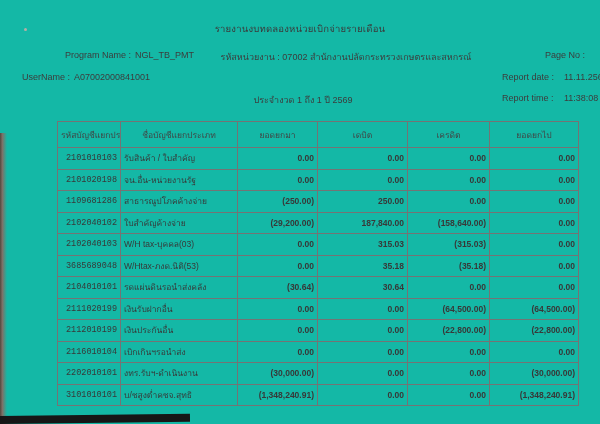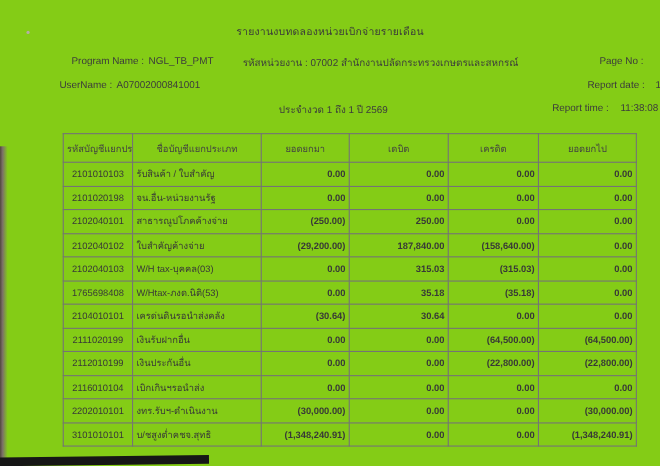--- a/index.html
+++ b/index.html
@@ -5,21 +5,21 @@
   html, body {
     margin: 0;
     padding: 0;
     background: #e8e6e2;
     font-family: "Liberation Sans", "DejaVu Sans", sans-serif;
   }
   .sheet {
     position: relative;
     width: 600px;
     height: 424px;
-    background: #84cc16;
+    background: #14b8a6;
     overflow: hidden;
     color: #3c3c3c;
   }
   
   .speck {
     position: absolute;
     left: 24px; top: 28px;
     width: 3px; height: 3px;
     background: #b4afa6;
     border-radius: 50%;
@@ -56,21 +56,21 @@
   }
   .hline .gap { display: inline-block; width: 4px; }
   .left-line  { left: 22px; }
   .center-line {
     left: 50.5%;
     transform: translateX(-50%);
   }
   .right-line { left: 502px; }
   .right-line .rlabel { display: inline-block; width: 62px; }
   .row-1 { top: 50px; margin-left: 43px; }
-  .row-2 { top: 72px; margin-left: 32px; }
+  .row-2 { top: 72px; }
   .row-3 { top: 93px; }
   
   table.tb {
     position: absolute;
     left: 57px; top: 121px;
     width: 521px;
     border-collapse: collapse;
     table-layout: fixed;
     font-size: 8.5px;
     color: #383838;
@@ -86,21 +86,21 @@
     height: 25px;
     font-weight: normal;
     text-align: center;
     vertical-align: middle;
     color: #424242;
   }
   table.tb tbody td {
     height: 20.5px;
     vertical-align: middle;
   }
-  .c-code { text-align: center; padding-left: 4px; }
+  .c-code { text-align: right; padding-left: 4px; font-family: Liberation Mono, monospace; }
   .c-name { text-align: left; }
   .c-num  { text-align: right; padding-right: 4px; font-weight: bold; }
 </style>
 </head>
 <body>
 
 <div class="sheet">
 
   <div class="speck"></div>
 
@@ -156,21 +156,21 @@
     </tr>
         <tr>
       <td class="c-code">2101020198</td>
       <td class="c-name">จน.อื่น-หน่วยงานรัฐ</td>
       <td class="c-num">0.00</td>
       <td class="c-num">0.00</td>
       <td class="c-num">0.00</td>
       <td class="c-num">0.00</td>
     </tr>
         <tr>
-      <td class="c-code">2102040101</td>
+      <td class="c-code">1109681286</td>
       <td class="c-name">สาธารณูปโภคค้างจ่าย</td>
       <td class="c-num">(250.00)</td>
       <td class="c-num">250.00</td>
       <td class="c-num">0.00</td>
       <td class="c-num">0.00</td>
     </tr>
         <tr>
       <td class="c-code">2102040102</td>
       <td class="c-name">ใบสำคัญค้างจ่าย</td>
       <td class="c-num">(29,200.00)</td>
@@ -180,30 +180,30 @@
     </tr>
         <tr>
       <td class="c-code">2102040103</td>
       <td class="c-name">W/H tax-บุคคล(03)</td>
       <td class="c-num">0.00</td>
       <td class="c-num">315.03</td>
       <td class="c-num">(315.03)</td>
       <td class="c-num">0.00</td>
     </tr>
         <tr>
-      <td class="c-code">1765698408</td>
+      <td class="c-code">3685689048</td>
       <td class="c-name">W/Htax-ภงด.นิติ(53)</td>
       <td class="c-num">0.00</td>
       <td class="c-num">35.18</td>
       <td class="c-num">(35.18)</td>
       <td class="c-num">0.00</td>
     </tr>
         <tr>
       <td class="c-code">2104010101</td>
-      <td class="c-name">เครด่นดินรอนำส่งคลัง</td>
+      <td class="c-name">รดแผ่นดินรอนำส่งคลัง</td>
       <td class="c-num">(30.64)</td>
       <td class="c-num">30.64</td>
       <td class="c-num">0.00</td>
       <td class="c-num">0.00</td>
     </tr>
         <tr>
       <td class="c-code">2111020199</td>
       <td class="c-name">เงินรับฝากอื่น</td>
       <td class="c-num">0.00</td>
       <td class="c-num">0.00</td>

